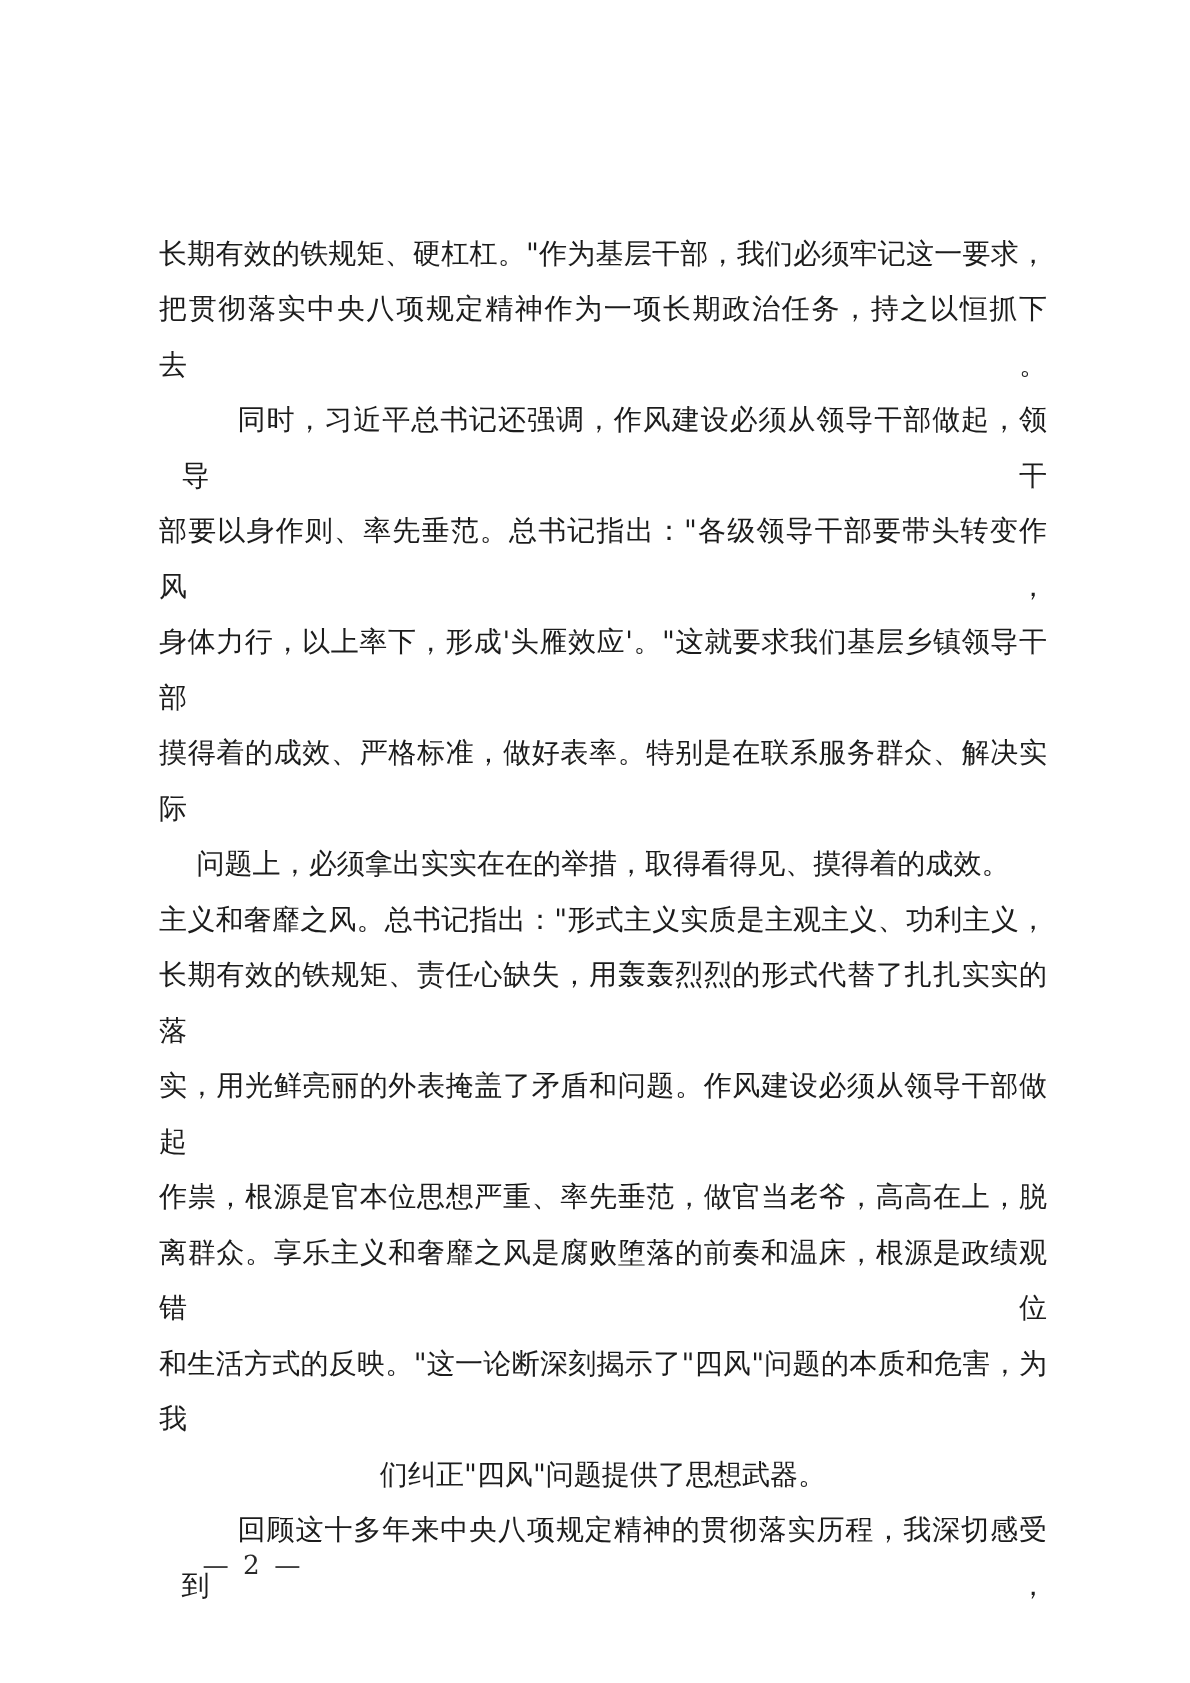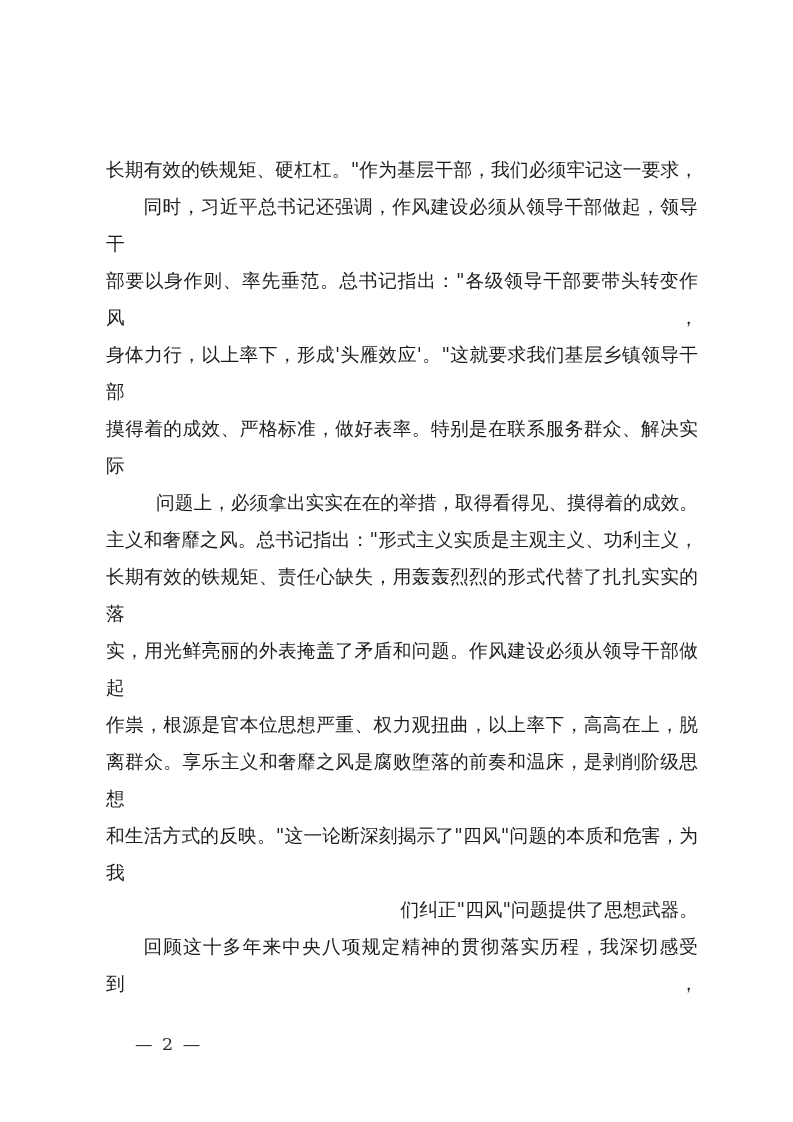--- a/index.html
+++ b/index.html
@@ -19,61 +19,63 @@
     left: 106px;
     top: 151px;
     width: 592px;
     color: #1c1c1c;
   }
   .paragraph { margin: 0; padding: 0; }
   .line {
     font-size: 18.7px;
     line-height: 37px;
     min-height: 37px;
-    text-align: right;
+    text-align: center;
     word-break: break-all;
   }
   .line.fill {
     text-align: justify;
     text-align-last: justify;
   }
   .line.indent {
     text-indent: 2em;
+    margin-left: 15px;
   }
   .page-footer {
     position: absolute;
     left: 135px;
     top: 1033px;
     font-size: 17.5px;
     line-height: 22px;
     color: #2a2a2a;
     letter-spacing: 2px;
     font-family: "DejaVu Serif", serif;
   }
 </style>
 </head>
 <body>
 
 <div class="doc-body">
     <div class="paragraph">
       <div class="line fill">长期有效的铁规矩、硬杠杠。"作为基层干部，我们必须牢记这一要求，</div>
+      <div class="line fill">把贯彻落实中央八项规定精神作为一项长期政治任务，持之以恒抓下去。</div>
     </div>
     <div class="paragraph">
       <div class="line fill indent">同时，习近平总书记还强调，作风建设必须从领导干部做起，领导干</div>
       <div class="line fill">部要以身作则、率先垂范。总书记指出："各级领导干部要带头转变作风，</div>
       <div class="line fill">身体力行，以上率下，形成'头雁效应'。"这就要求我们基层乡镇领导干部</div>
       <div class="line fill">摸得着的成效、严格标准，做好表率。特别是在联系服务群众、解决实际</div>
       <div class="line">问题上，必须拿出实实在在的举措，取得看得见、摸得着的成效。</div>
     </div>
     <div class="paragraph">
       <div class="line fill">主义和奢靡之风。总书记指出："形式主义实质是主观主义、功利主义，</div>
       <div class="line fill">长期有效的铁规矩、责任心缺失，用轰轰烈烈的形式代替了扎扎实实的落</div>
       <div class="line fill">实，用光鲜亮丽的外表掩盖了矛盾和问题。作风建设必须从领导干部做起</div>
-      <div class="line fill">作祟，根源是官本位思想严重、权力观扭曲，以上率下，高高在上，脱</div>
-      <div class="line fill">离群众。享乐主义和奢靡之风是腐败堕落的前奏和温床，是剥削阶级思想</div>
+      <div class="line fill">作祟，根源是官本位思想严重、率先垂范，做官当老爷，高高在上，脱</div>
+      <div class="line fill">离群众。享乐主义和奢靡之风是腐败堕落的前奏和温床，根源是政绩观错位</div>
       <div class="line fill">和生活方式的反映。"这一论断深刻揭示了"四风"问题的本质和危害，为我</div>
       <div class="line">们纠正"四风"问题提供了思想武器。</div>
     </div>
     <div class="paragraph">
       <div class="line fill indent">回顾这十多年来中央八项规定精神的贯彻落实历程，我深切感受到，</div>
     </div>
   </div>
 
 <div class="page-footer">— 2 —</div>
 

